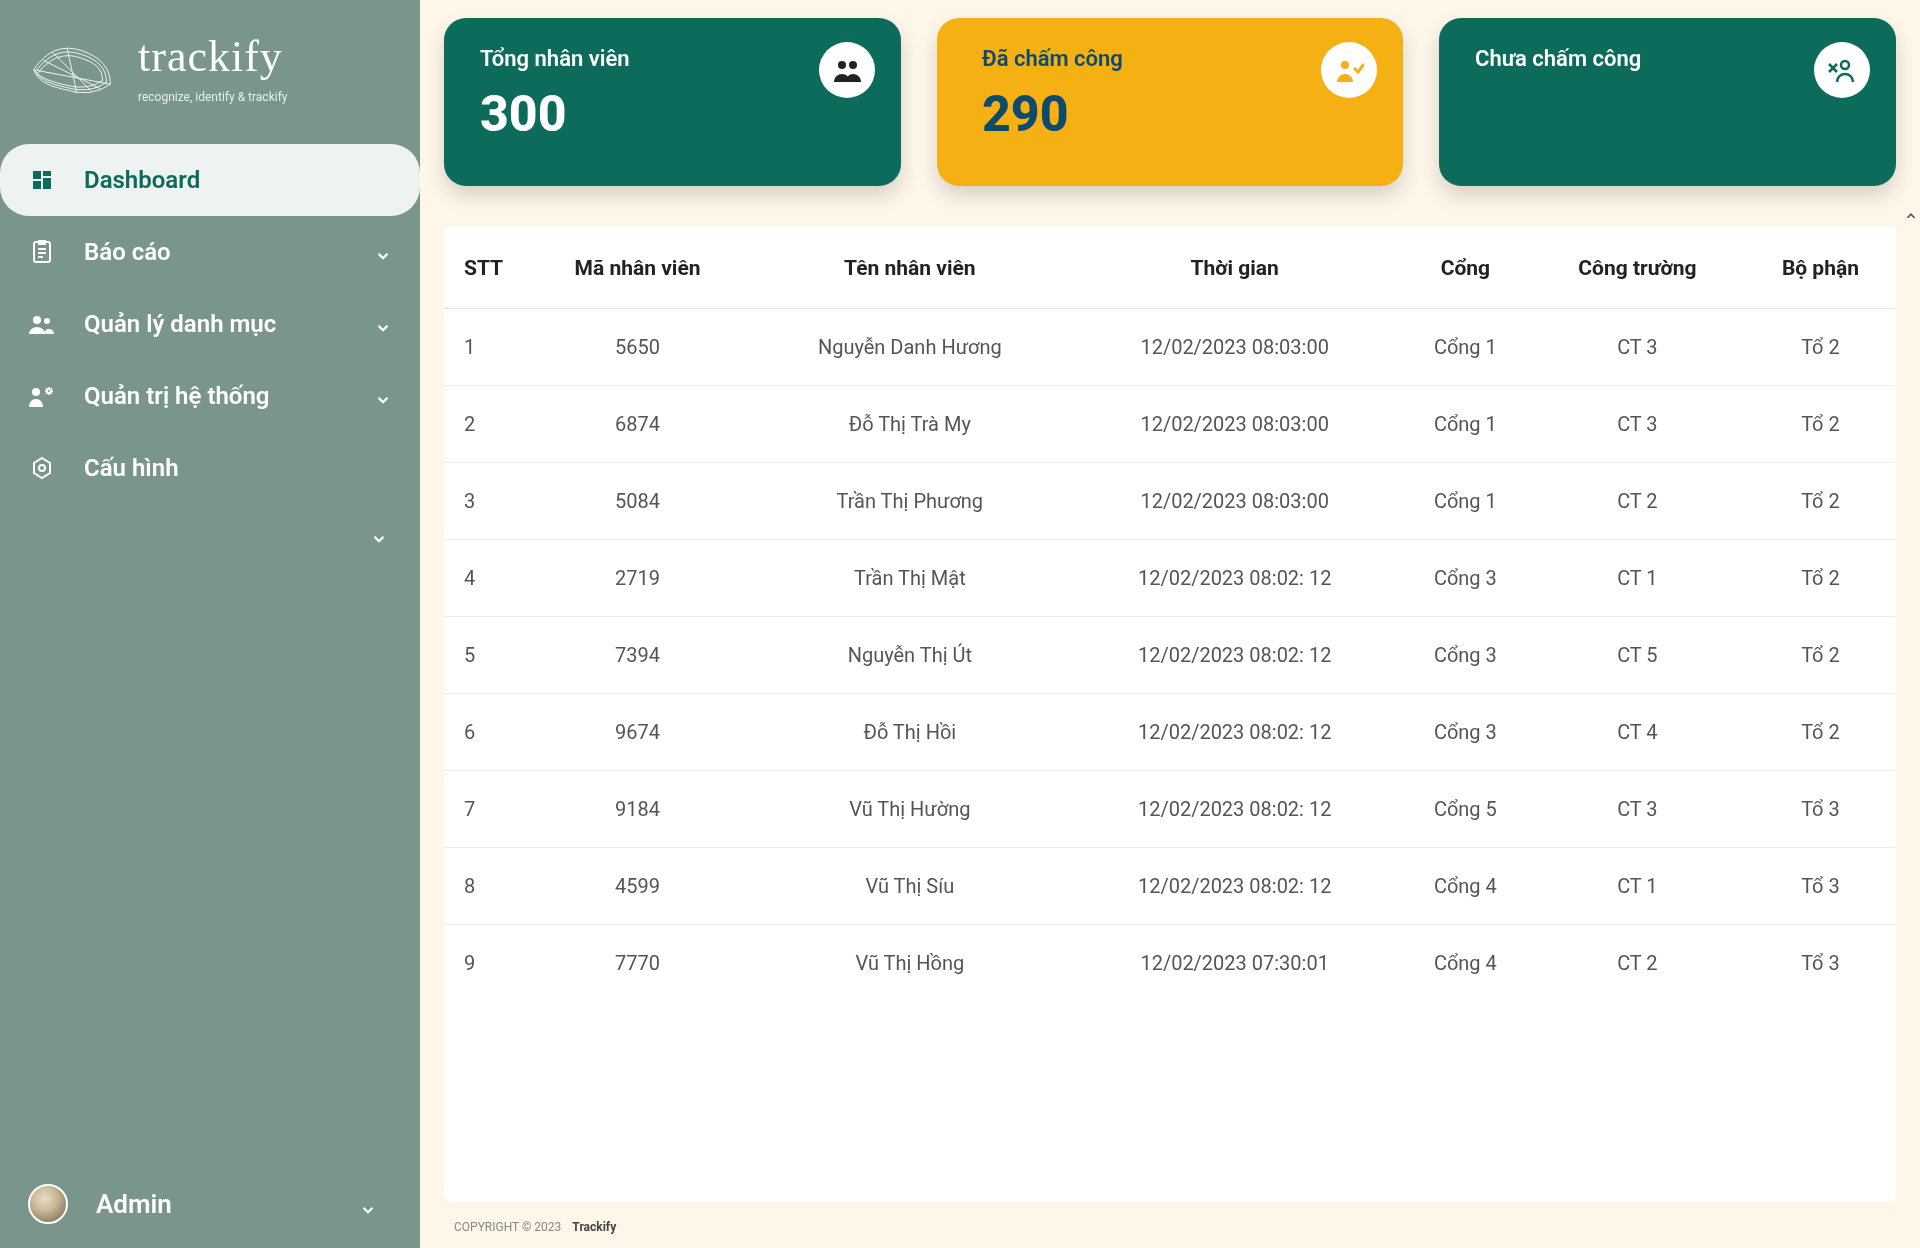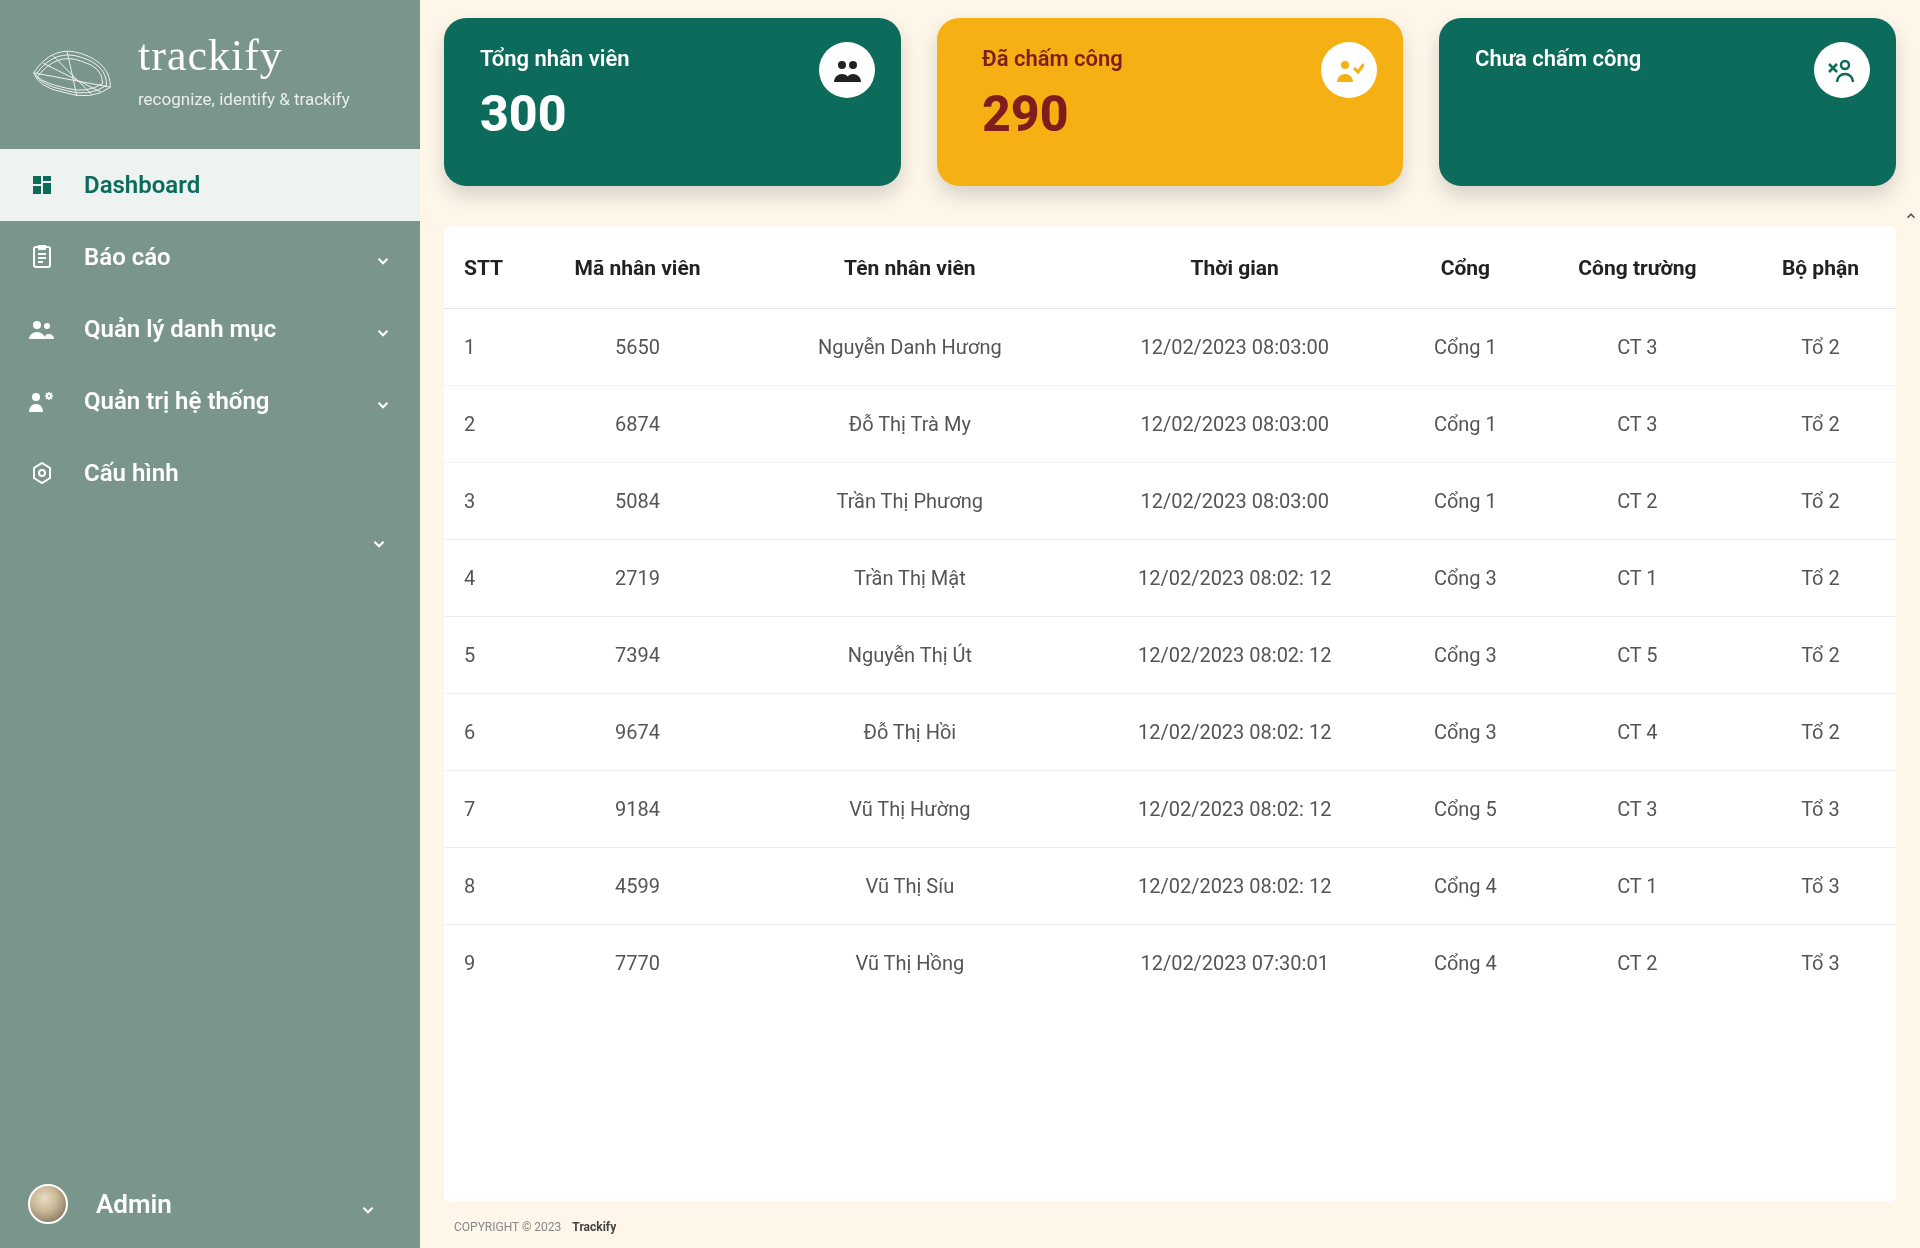--- a/index.html
+++ b/index.html
@@ -26,37 +26,38 @@
 }
 .logo-svg { width: 96px; height: 70px; }
 .logo-text { display: flex; flex-direction: column; }
 .logo-title {
   font-family: Georgia, 'Times New Roman', serif;
   font-size: 44px;
   font-weight: 400;
   letter-spacing: 1px;
 }
 .logo-tag {
-  font-size: 17px;
+  font-size: 12px;
   color: #e8eeec;
   margin-top: 8px;
 }
 .nav { list-style: none; flex: 1; }
 .nav-item {
   display: flex;
   align-items: center;
   padding: 22px 28px;
   font-size: 24px;
   font-weight: 600;
   cursor: pointer;
   color: #fff;
 }
 .nav-item.active {
   background: #eef2f0;
   color: #0d6b5c;
+  border-radius: 29px;
 }
 .nav-icon {
   width: 28px;
   height: 28px;
   margin-right: 28px;
   display: inline-flex;
   align-items: center;
   justify-content: center;
 }
 .nav-chevron {
@@ -95,21 +96,21 @@
 .card {
   flex: 1;
   border-radius: 22px;
   padding: 28px 32px 32px 36px;
   color: #fff;
   position: relative;
   box-shadow: 0 10px 20px rgba(0,0,0,0.15);
   min-height: 168px;
 }
 .card.green { background: #0d6b5c; }
-.card.gold  { background: #f5b014; color: #7f1d1d; padding-left: 45px; }
+.card.gold  { background: #f5b014; color: #0c4a6e; padding-left: 45px; }
 .card-title { font-size: 22px; font-weight: 600; margin-bottom: 14px; }
 .card-value { font-size: 50px; font-weight: 800; }
 .card-icon {
   position: absolute;
   top: 24px;
   right: 26px;
   width: 56px;
   height: 56px;
   border-radius: 50%;
   background: #fff;

